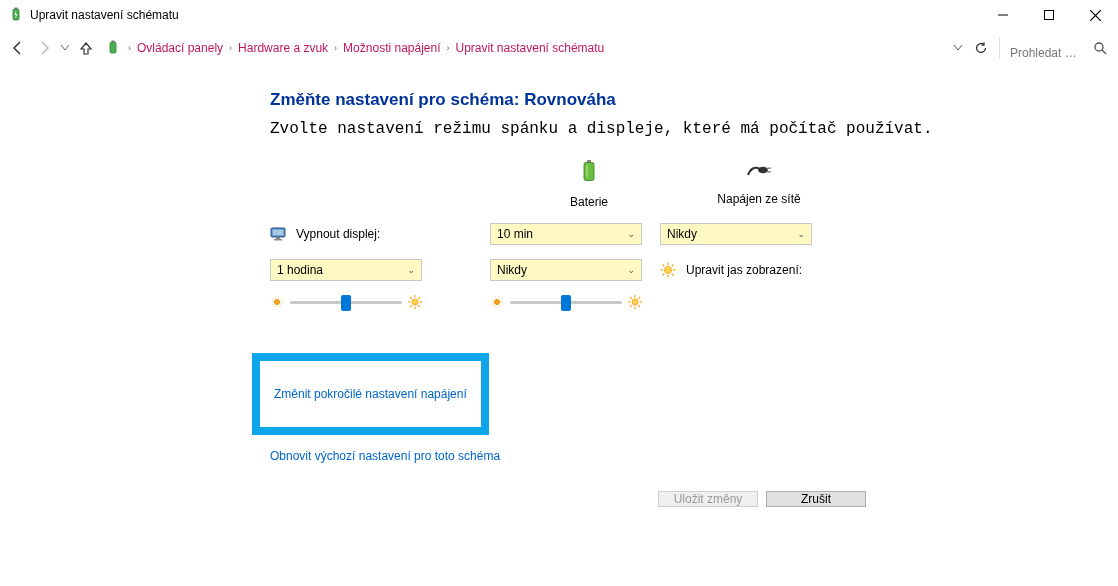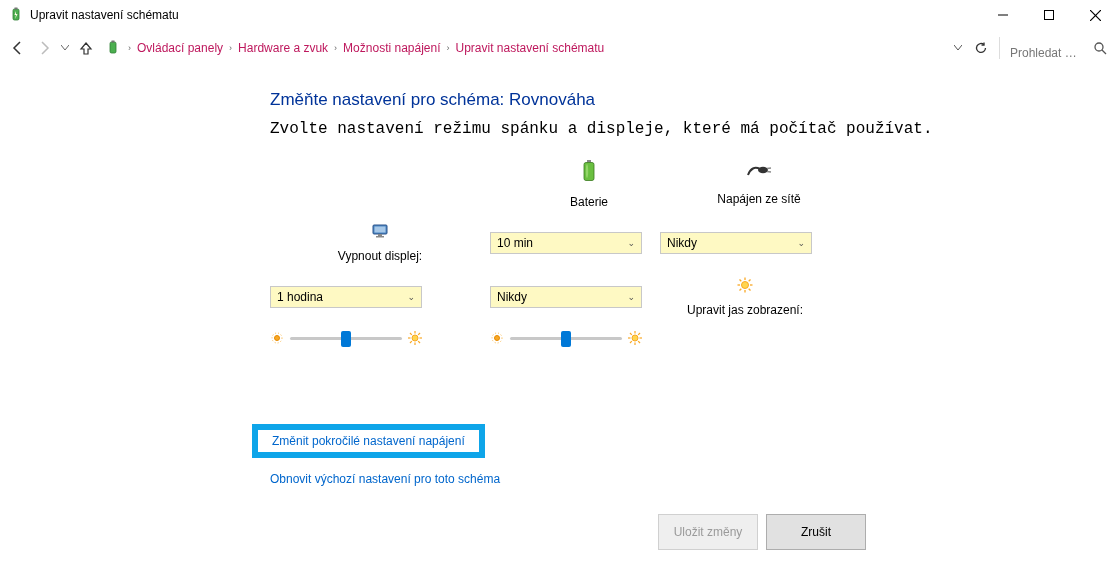--- a/index.html
+++ b/index.html
@@ -68,21 +68,21 @@
     padding-left: 4px;
     gap: 4px;
   }
   .content {
     padding: 24px 0 0 270px;
     width: 1118px;
   }
   .heading {
     color: #003399;
     font-size: 17px;
-    font-weight: 400;
+    font-weight: 700;
     margin-bottom: 10px;
   }
   .subtext {
     font-size: 16px;
     margin-bottom: 22px;
     font-family: Liberation Mono, monospace;
   }
   .grid {
     display: grid;
     grid-template-columns: 220px 170px 170px;
@@ -93,21 +93,20 @@
   .col-header {
     display: flex; align-items: center; gap: 10px;
     font-size: 12px;
     justify-content: flex-start;
     padding-left: 28px;
     flex-direction: column;
   }
   .row-label {
     display: flex; align-items: center; gap: 10px;
     font-size: 12px;
-    flex-direction: column;
   }
   .row-icon {
     width: 16px; height: 16px;
     display: inline-flex; align-items: center; justify-content: center;
   }
   .combo {
     width: 152px; height: 22px;
     background: #fef9c3;
     border: 1px solid #c8c8c8;
     display: flex; align-items: center;
@@ -136,37 +135,36 @@
   }
   .links {
     margin-top: 44px;
   }
   .link {
     color: #0066cc;
     font-size: 12px;
     display: inline-block;
   }
   .link-highlight {
-    border: 6px solid #0ea5e9;
-    padding: 4px 14px;
+    border: 8px solid #0ea5e9;
+    padding: 26px 14px;
     margin-left: -18px;
     margin-bottom: 6px;
     display: inline-block;
-    margin-top: 35px;
   }
   .link-row2 { margin-top: 8px; }
   .button-row {
     margin-top: 28px;
     padding-right: 252px;
     display: flex;
     justify-content: flex-end;
     gap: 8px;
   }
   .btn {
-    min-width: 100px; height: 36px;
+    min-width: 100px; height: 16px;
     border: 1px solid #adadad;
     background: #e1e1e1;
     font-size: 12px;
     display: inline-flex; align-items: center; justify-content: center;
     padding: 0 14px;
   }
   .btn.disabled {
     color: #9a9a9a;
     border-color: #d0d0d0;
     background: #efefef;

